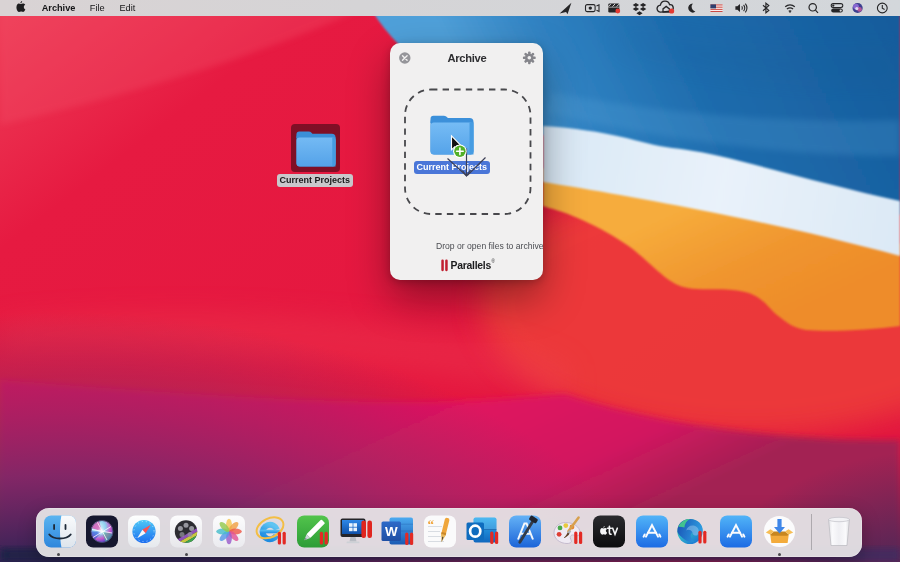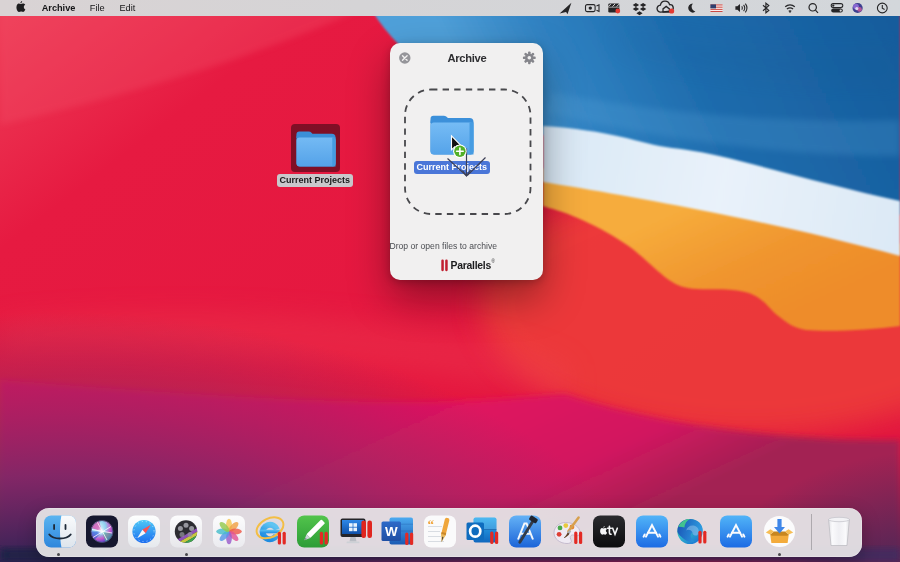--- a/index.html
+++ b/index.html
@@ -258,21 +258,21 @@
     <path d="M22.5,42.5 L26.5,48 L30.5,42"></path>
   </g>
 
   <path d="M11.5,7.8 L11.5,21.8 L14.6,18.9 L16.6,23.6 L19,22.5 L17,17.9 L21.3,17.9 Z" fill="#111" stroke="#fff" stroke-width="1.1"></path>
 
   <circle cx="19.9" cy="23.3" r="6.8" fill="#fff"></circle>
   <circle cx="19.9" cy="23.3" r="5.7" fill="#52AF27"></circle>
   <path d="M16.6,23.3 h6.6 M19.9,20 v6.6" stroke="#fff" stroke-width="1.6" stroke-linecap="round"></path>
 </svg>
 
-<div class="abs" style="left:389.5px;top:241px;width:154px;text-align:left;font-size:8.6px;color:#4B4D52;">Drop or open files to archive</div>
+<div class="abs" style="left:389.5px;top:241px;width:154px;text-align:right;font-size:8.6px;color:#4B4D52;">Drop or open files to archive</div>
 <svg class="abs" style="left:438px;top:257px" width="60" height="16" viewBox="0 0 60 16">
   <rect x="3.3" y="2.6" width="2.5" height="11.6" rx="1.1" fill="#C11E2F"></rect>
   <rect x="7.2" y="2.6" width="2.5" height="11.6" rx="1.1" fill="#C11E2F"></rect>
   <text x="12.5" y="12.2" font-size="10.4" font-weight="bold" fill="#1B1B1D" letter-spacing="-0.25">Parallels</text>
   <text x="53.5" y="6" font-size="4.5" fill="#1B1B1D">®</text>
 </svg>
 
 <div class="abs" id="dock" style="left:36px;top:507.5px;width:825.5px;height:49.5px;border-radius:13px;
   background:rgba(229,228,231,0.94);box-shadow:0 6px 18px rgba(0,0,0,0.25), inset 0 0 0 0.5px rgba(255,255,255,0.45);"></div>
 <div class="abs" style="left:810.5px;top:514px;width:1px;height:36px;background:rgba(80,80,85,0.35);"></div>

